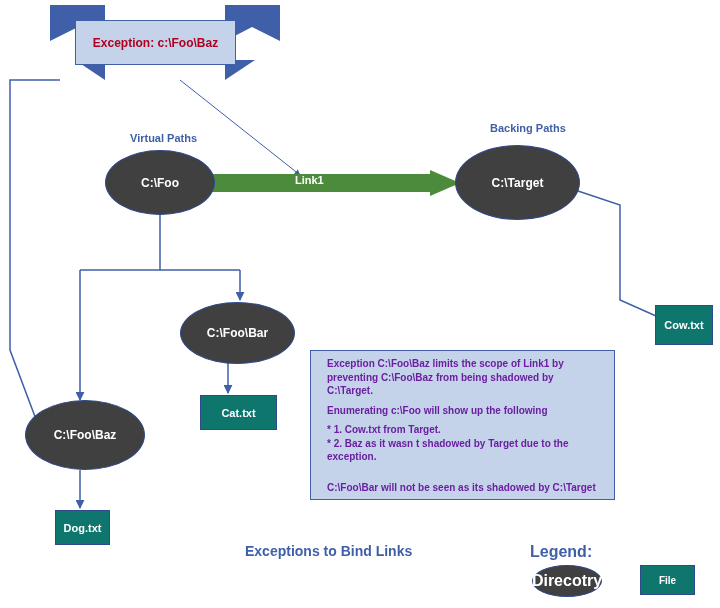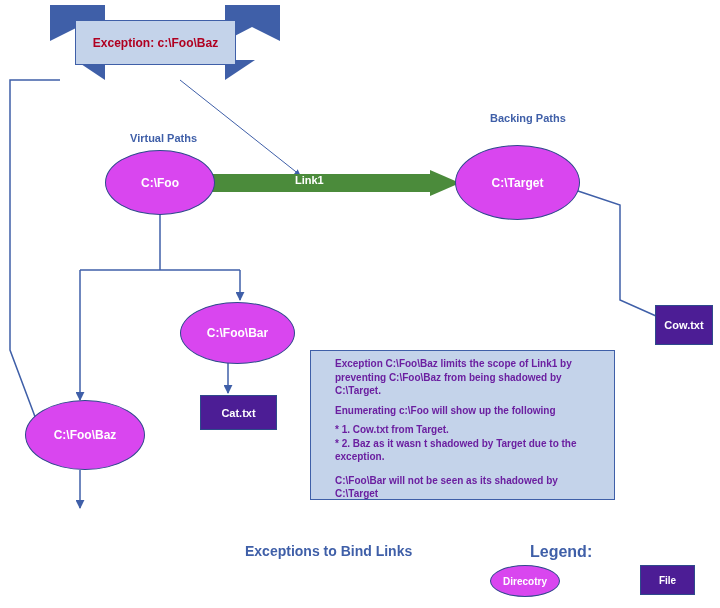--- a/index.html
+++ b/index.html
@@ -12,34 +12,34 @@
     position: relative;
     overflow: hidden;
   }
   .canvas {
     position: absolute;
     top: 0; left: 0;
     width: 720px; height: 608px;
   }
   .ellipse {
     position: absolute;
-    background: #d946ef;
+    background: #404040;
     border: 1px solid #2e4a8c;
     border-radius: 50%;
     display: flex;
     align-items: center;
     justify-content: center;
     text-align: left;
     color: #fff;
     font-weight: bold;
     font-size: 12px;
   }
   .filebox {
     position: absolute;
-    background: #4c1d95;
+    background: #0f766e;
     border: 1px solid #2e4a8c;
     color: #fff;
     font-weight: bold;
     font-size: 11px;
     display: flex;
     align-items: center;
     justify-content: center;
   }
   .label {
     position: absolute;
@@ -71,21 +71,21 @@
     font-weight: bold;
     font-size: 12px;
     z-index: 3;
   }
   .note-box {
     position: absolute;
     left: 310px; top: 350px;
     width: 305px; height: 150px;
     background: #c4d3ea;
     border: 1px solid #3f5fa8;
-    padding: 6px 24px;
+    padding: 6px 16px;
     font-size: 10px;
     line-height: 1.35;
     color: #6b1fa0;
     font-weight: bold;
   }
   .note-box p { margin: 0 0 6px 0; }
 </style>
 </head>
 <body>
 
@@ -125,56 +125,59 @@
     <svg width="230" height="75" style="position:absolute;left:0;top:0">
       <polygon points="0,0 55,0 55,36 28,22 0,36" fill="#3f5fa8"></polygon>
       <polygon points="175,0 230,0 230,36 202,22 175,36" fill="#3f5fa8"></polygon>
       <polygon points="25,55 55,55 55,75" fill="#3f5fa8"></polygon>
       <polygon points="175,55 205,55 175,75" fill="#3f5fa8"></polygon>
     </svg>
     <div class="ribbon-body">Exception: c:\Foo\Baz</div>
   </div>
 
   <div class="label" style="left:130px;top:132px">Virtual Paths</div>
-  <div class="label" style="left:490px;top:112px">Backing Paths</div>
+  <div class="label" style="left:490px;top:122px">Backing Paths</div>
 
   <div class="ellipse" style="left:105px;top:150px;width:110px;height:65px">
       <span>C:\Foo</span>
     </div>
   <div class="ellipse" style="left:180px;top:302px;width:115px;height:62px">
       <span>C:\Foo\Bar</span>
     </div>
   <div class="ellipse" style="left:455px;top:145px;width:125px;height:75px">
       <span>C:\Target</span>
     </div>
   <div class="ellipse" style="left:25px;top:400px;width:120px;height:70px">
       <span>C:\Foo\Baz</span>
     </div>
 
   <div class="label" style="left:295px;top:174px;color:#fff;font-size:11px">Link1</div>
 
   <div class="filebox" style="left:200px;top:395px;width:77px;height:35px">
       <span>Cat.txt</span>
     </div>
+  <div class="filebox" style="left:55px;top:510px;width:55px;height:35px">
+      <span>Dog.txt</span>
+    </div>
   <div class="filebox" style="left:655px;top:305px;width:58px;height:40px">
       <span>Cow.txt</span>
     </div>
 
   <div class="note-box">
     <p>Exception C:\Foo\Baz limits the scope of Link1 by preventing C:\Foo\Baz from being shadowed by C:\Target.</p>
     <p>Enumerating c:\Foo will show up the following</p>
     <div>*   1. Cow.txt from Target.</div>
     <div>*   2. Baz as it wasn t shadowed by Target due to the</div>
-    <div style="margin-bottom:10px">        exception.</div>
+    <div style="margin-bottom:17px">        exception.</div>
     <p>C:\Foo\Bar will not be seen as its shadowed by C:\Target</p>
   </div>
 
   <div class="title" style="left:245px;top:543px">Exceptions to Bind Links</div>
 
   <div class="label" style="left:530px;top:543px;font-size:16px">Legend:</div>
-  <div class="ellipse" style="left:490px;top:565px;width:70px;height:32px;font-size:10px">
+  <div class="ellipse" style="left:532px;top:565px;width:70px;height:32px;font-size:16px">
       <span>Direcotry</span>
     </div>
   <div class="filebox" style="left:640px;top:565px;width:55px;height:30px;font-size:10px">
       <span>File</span>
     </div>
 
 </div>
 
 </body></html>

